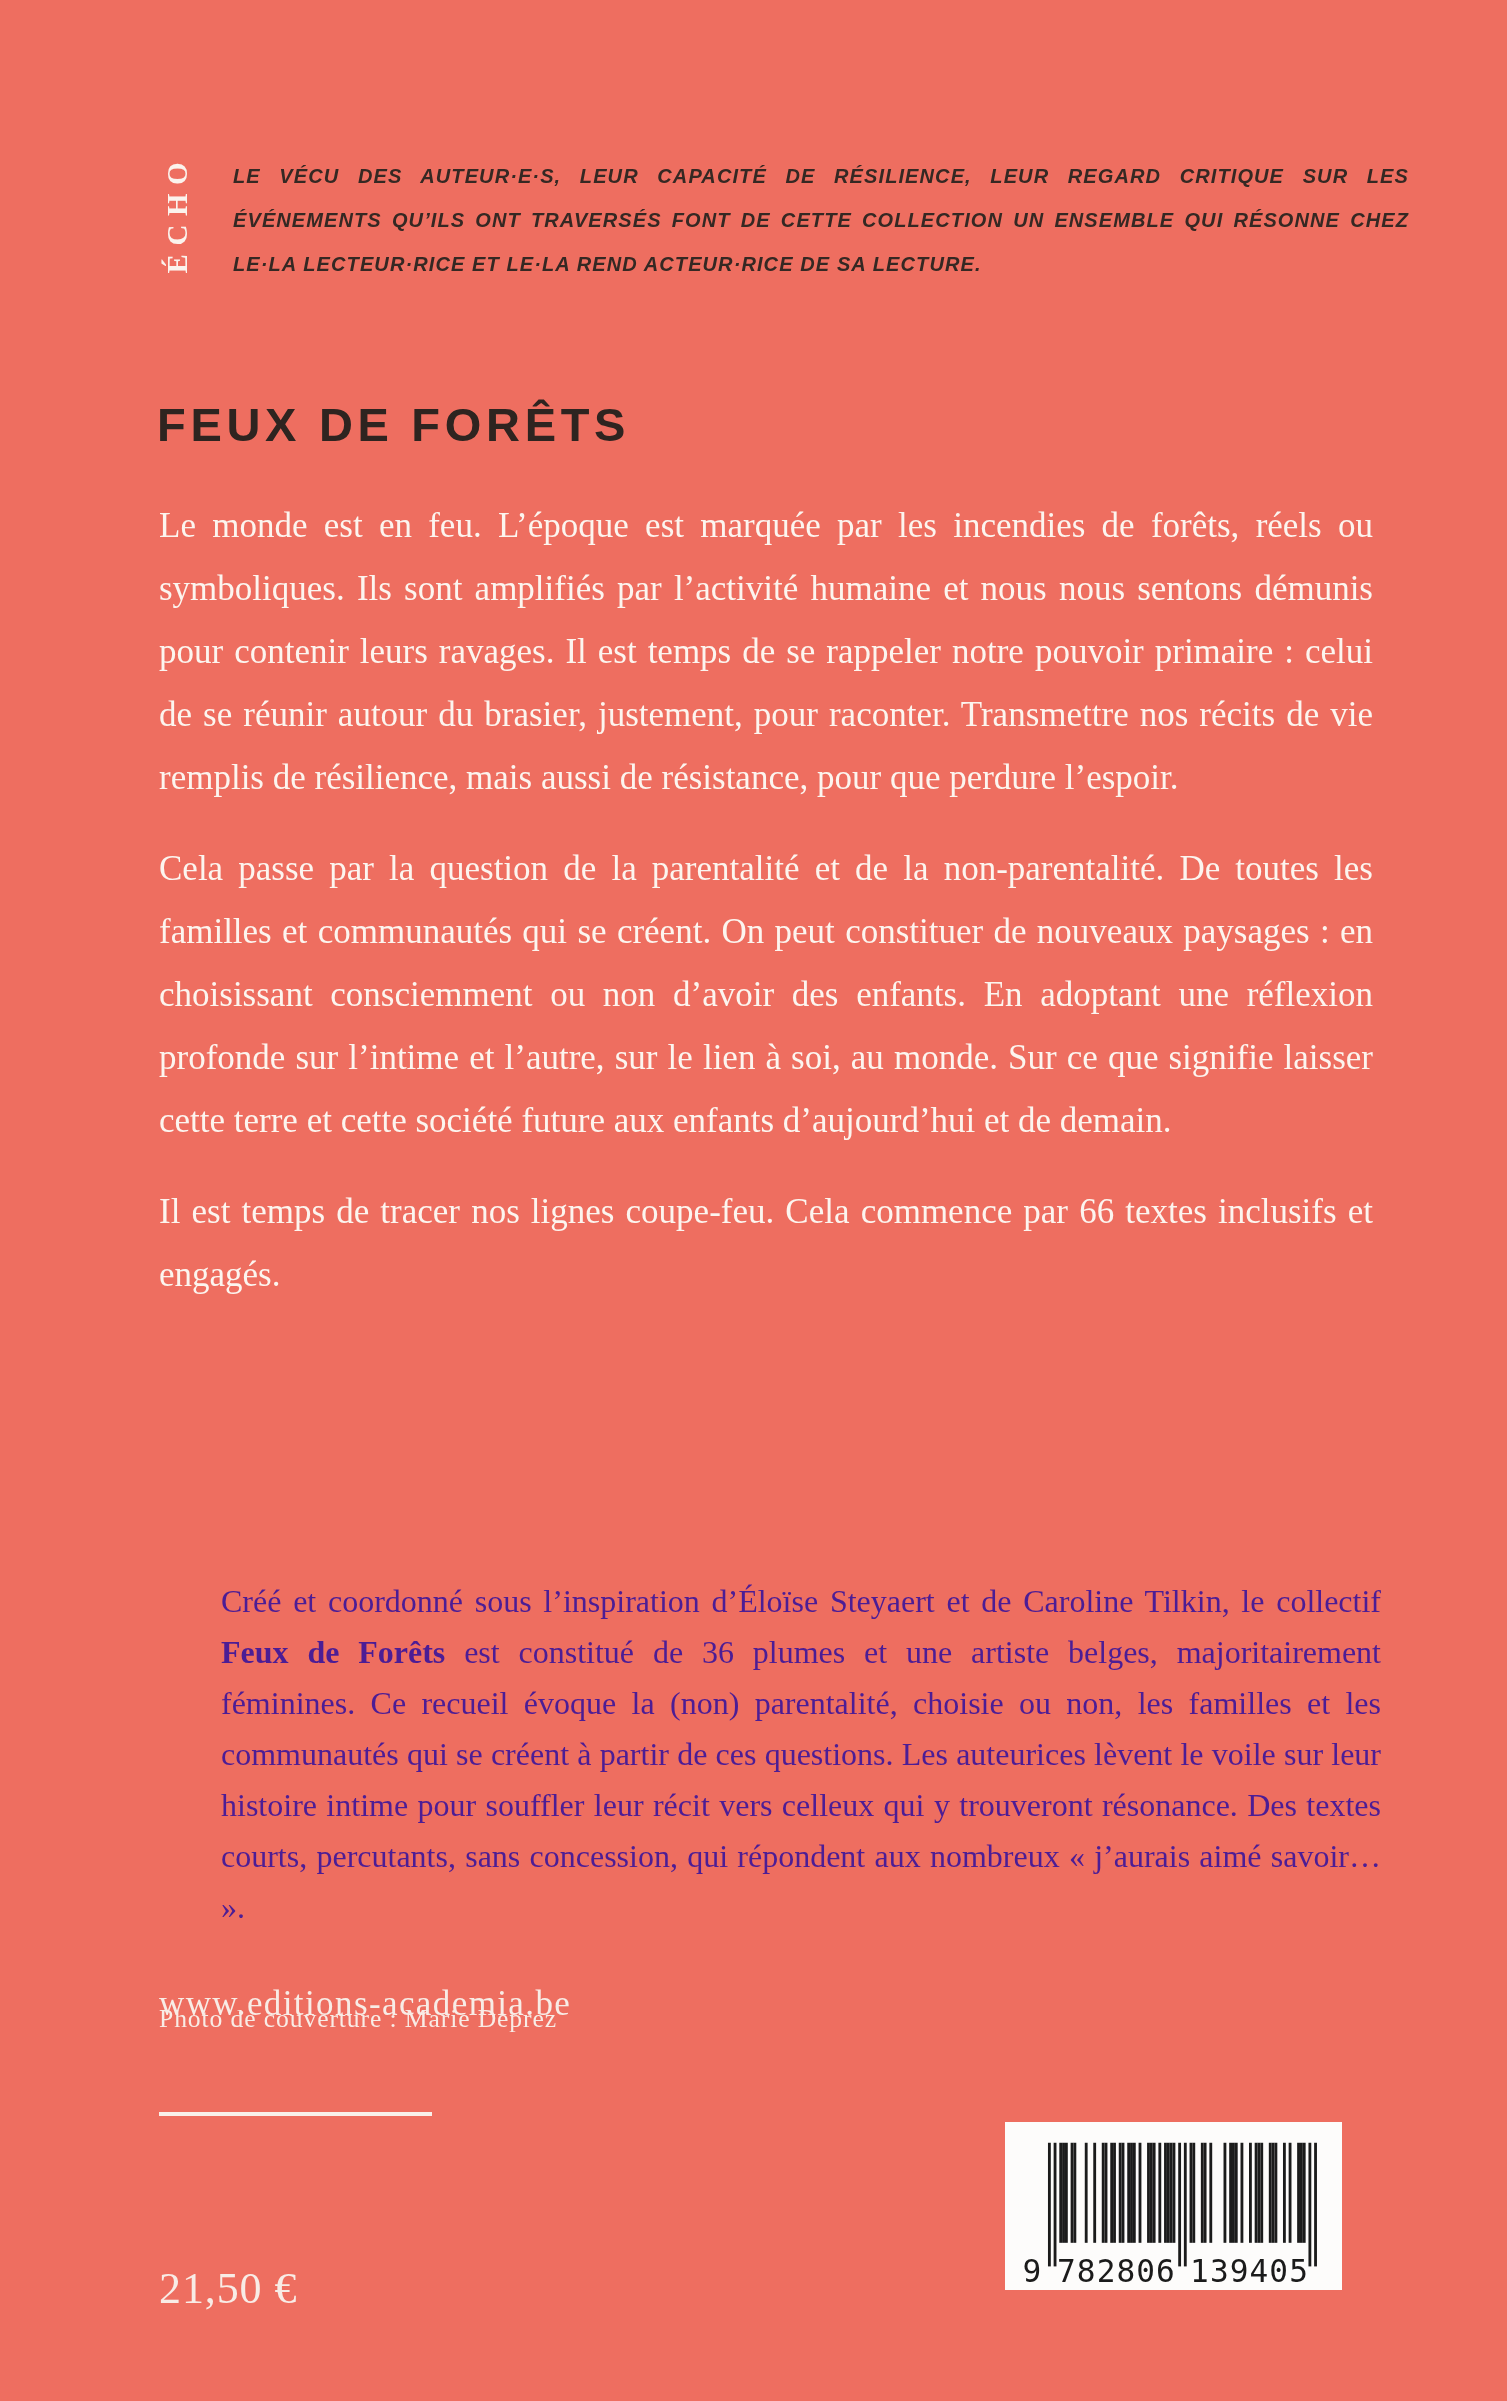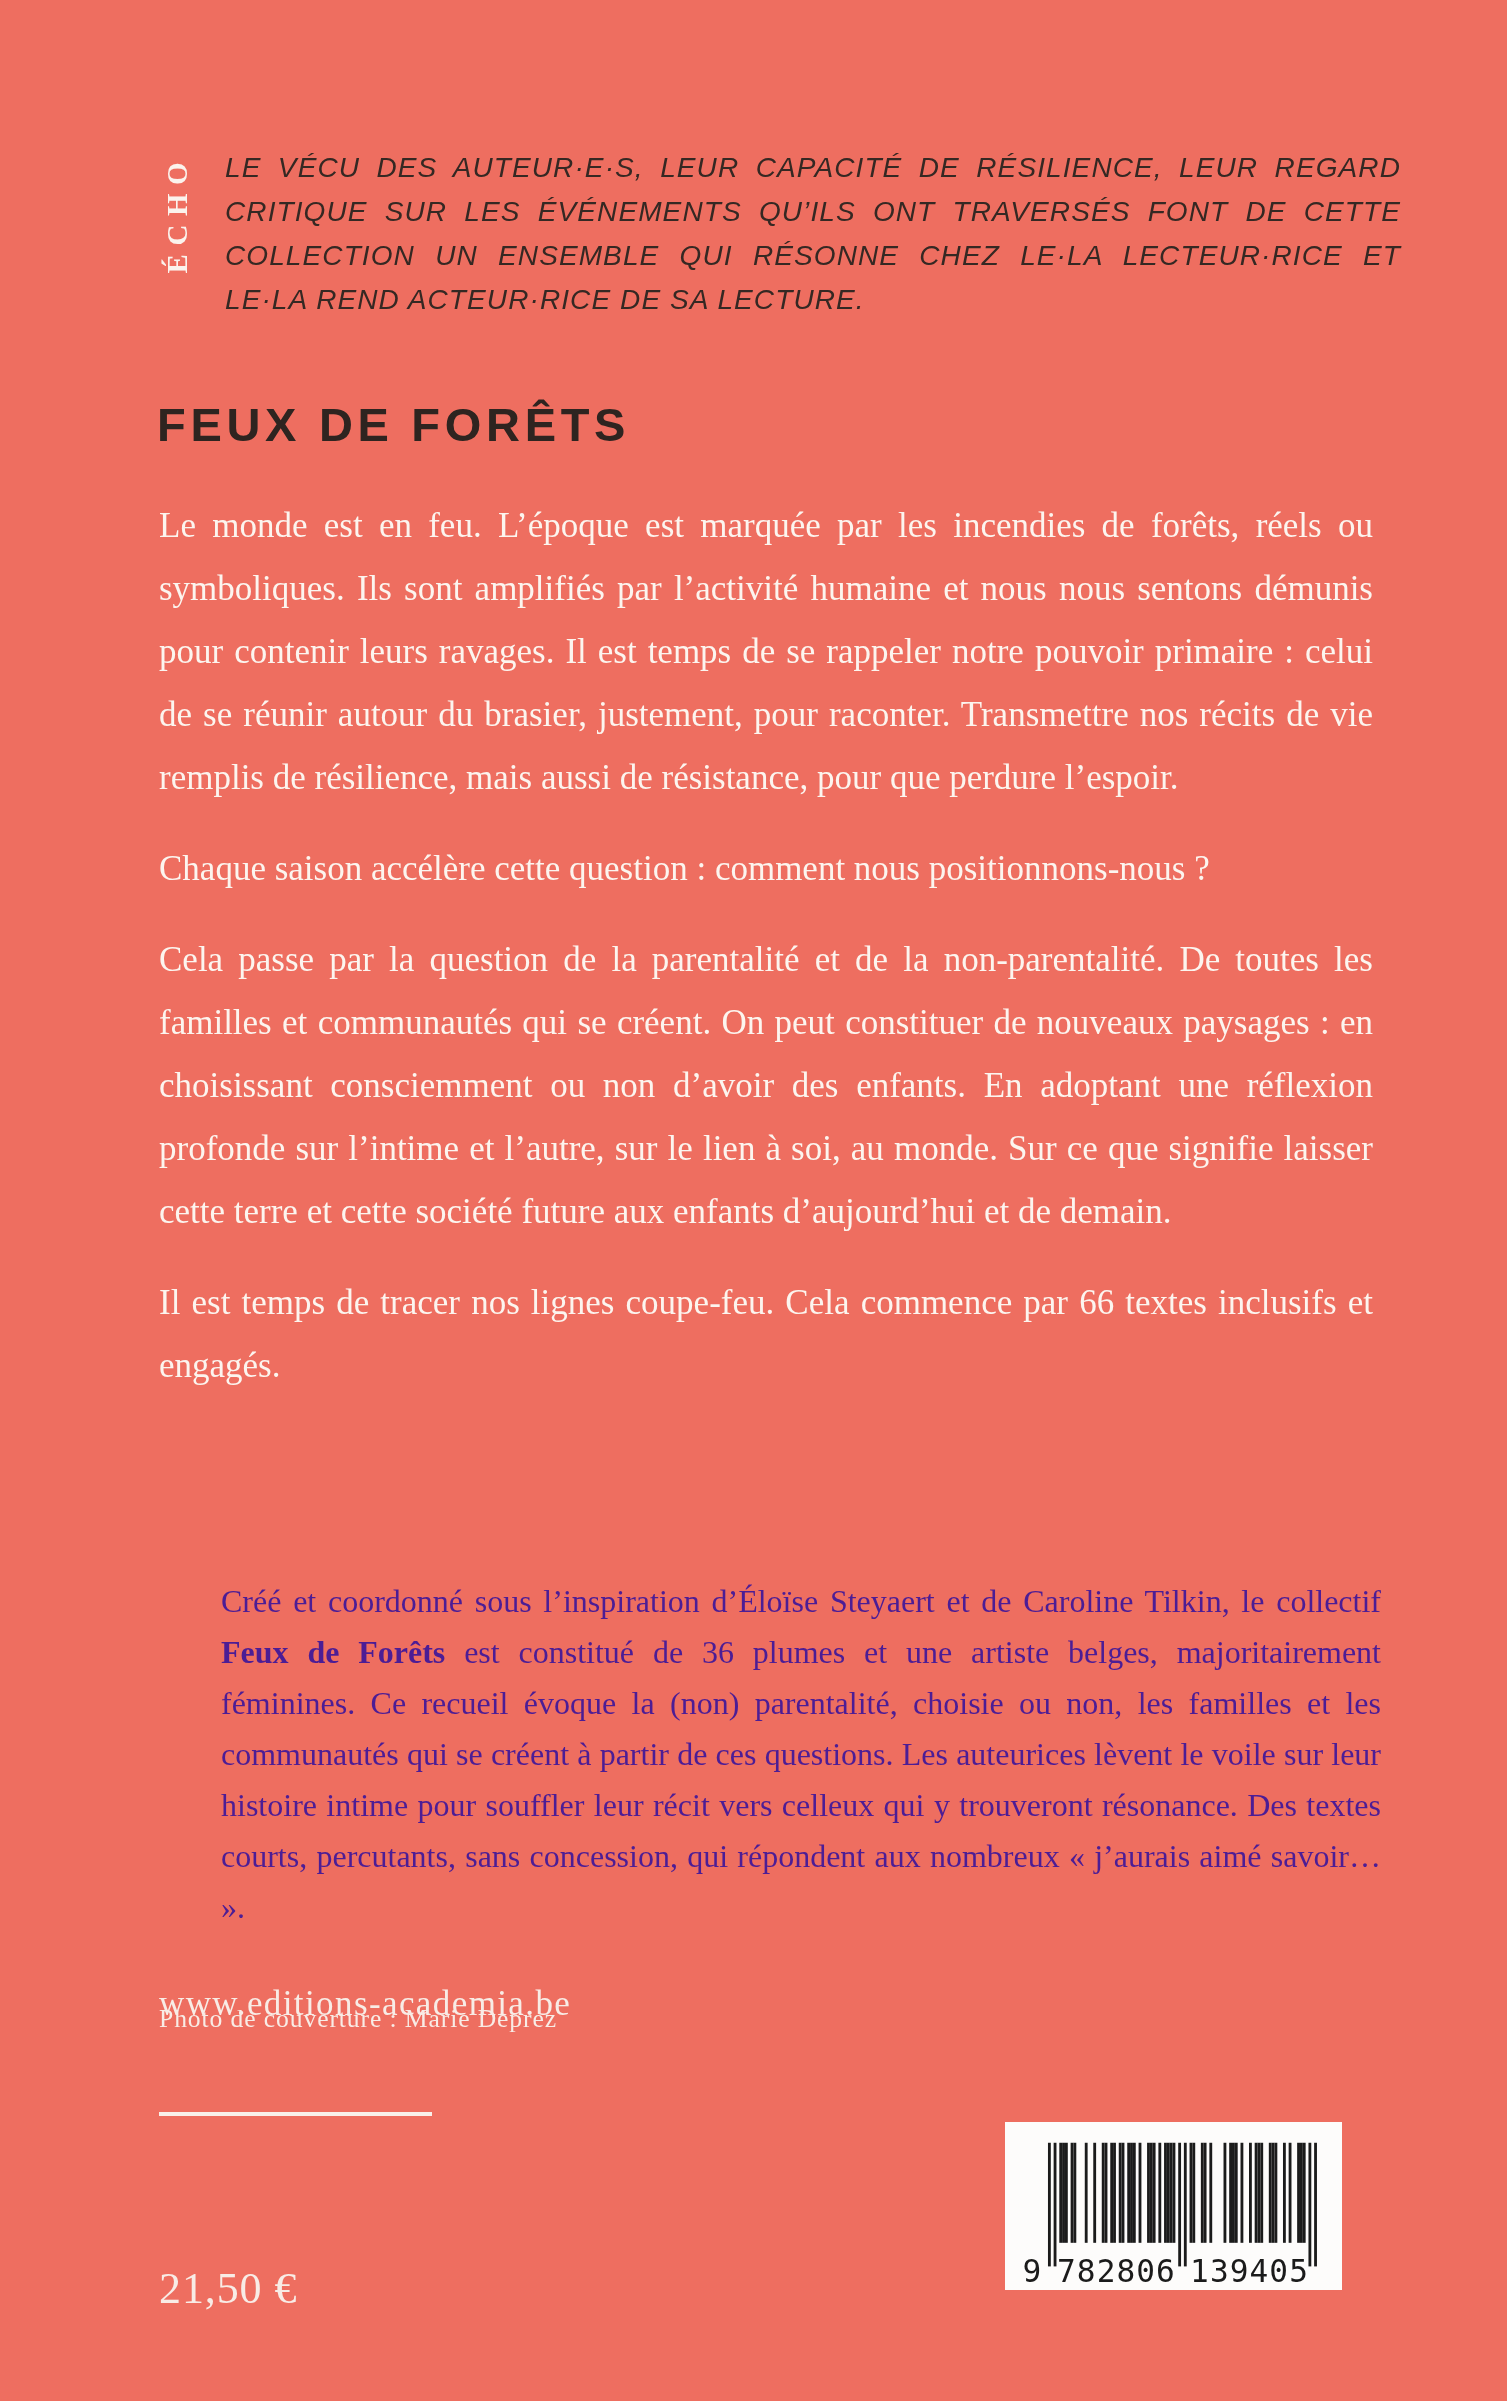--- a/index.html
+++ b/index.html
@@ -9,23 +9,23 @@
   }
   
   .echo{
     position:absolute;left:161px;top:154px;
     writing-mode:vertical-rl;transform:rotate(180deg);
     font-family:"Liberation Serif",serif;font-weight:700;
     font-size:29px;letter-spacing:8.5px;color:#FBF3ED;
   }
   
   .blurb{
-    position:absolute;left:221px;top:142px;width:1176px;margin:4px;
-    font-family:"Liberation Sans",sans-serif;font-style:italic;font-weight:400;
-    font-size:28px;line-height:44px;letter-spacing:1.1px;
+    position:absolute;left:221px;top:142px;width:1176px;margin:12px;
+    font-family:"Liberation Sans",sans-serif;font-style:italic;font-weight:700;
+    font-size:20px;line-height:44px;letter-spacing:1.1px;
     color:#352823;text-align:justify;
   }
   .title{
     position:absolute;left:157px;top:397px;margin:0;
     font-family:"Liberation Sans",sans-serif;font-weight:800;
     font-size:47px;letter-spacing:4.7px;color:#2E2420;
   }
   .synopsis{
     position:absolute;left:159px;top:494px;width:1223px;
     font-size:35px;line-height:63px;color:#FCF5EF;text-align:justify;
@@ -57,21 +57,20 @@
 <div class="cover">
 
   <div class="echo">ÉCHO</div>
 
   <p class="blurb">LE VÉCU DES AUTEUR·E·S, LEUR CAPACITÉ DE RÉSILIENCE, LEUR REGARD CRITIQUE SUR LES ÉVÉNEMENTS QU’ILS ONT TRAVERSÉS FONT DE CETTE COLLECTION UN ENSEMBLE QUI RÉSONNE CHEZ LE·LA LECTEUR·RICE ET LE·LA REND ACTEUR·RICE DE SA LECTURE.</p>
 
   <h1 class="title">FEUX DE FORÊTS</h1>
 
   <div class="synopsis">
     <p>Le monde est en feu. L’époque est marquée par les incendies de forêts, réels ou symboliques. Ils sont amplifiés par l’activité humaine et nous nous sentons démunis pour contenir leurs ravages. Il est temps de se rappeler notre pouvoir primaire : celui de se réunir autour du brasier, justement, pour raconter. Transmettre nos récits de vie remplis de résilience, mais aussi de résistance, pour que perdure l’espoir.</p>
-    <p>Chaque saison accélère cette question : comment nous positionnons-nous ?</p>
     <p>Cela passe par la question de la parentalité et de la non-parentalité. De toutes les familles et communautés qui se créent. On peut constituer de nouveaux paysages : en choisissant consciemment ou non d’avoir des enfants. En adoptant une réflexion profonde sur l’intime et l’autre, sur le lien à soi, au monde. Sur ce que signifie laisser cette terre et cette société future aux enfants d’aujourd’hui et de demain.</p>
     <p>Il est temps de tracer nos lignes coupe-feu. Cela commence par 66 textes inclusifs et engagés.</p>
   </div>
 
   <p class="about"><span>Créé et coordonné sous l’inspiration d’Éloïse Steyaert et de Caroline Tilkin, le collectif </span><b>Feux de Forêts</b><span> est constitué de 36 plumes et une artiste belges, majoritairement féminines. Ce recueil évoque la (non) parentalité, choisie ou non, les familles et les communautés qui se créent à partir de ces questions. Les auteurices lèvent le voile sur leur histoire intime pour souffler leur récit vers celleux qui y trouveront résonance. Des textes courts, percutants, sans concession, qui répondent aux nombreux « j’aurais aimé savoir… ».</span></p>
 
   <p class="ftxt credit">Photo de couverture : Marie Deprez</p>
   <p class="ftxt website">www.editions-academia.be</p>
   <div class="rule"></div>
   <p class="ftxt price">21,50 €</p>

